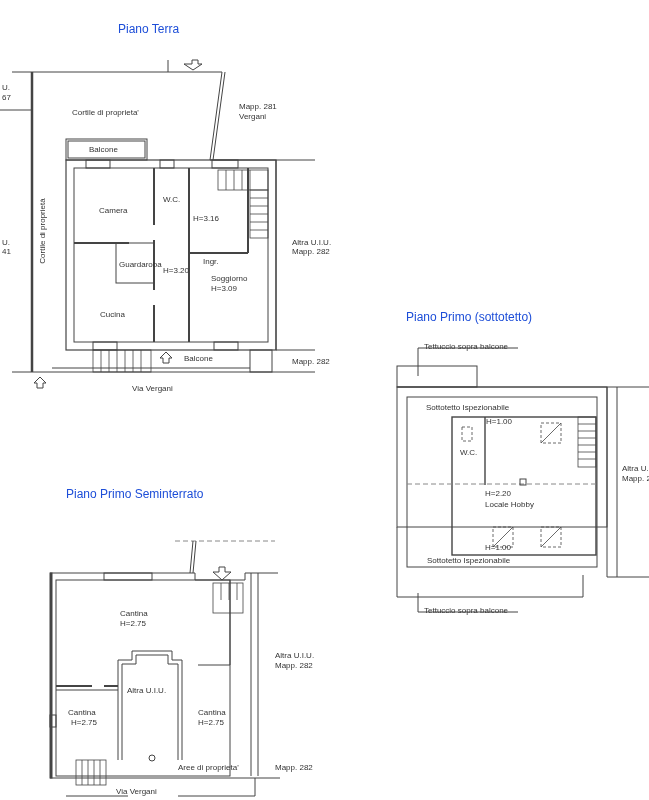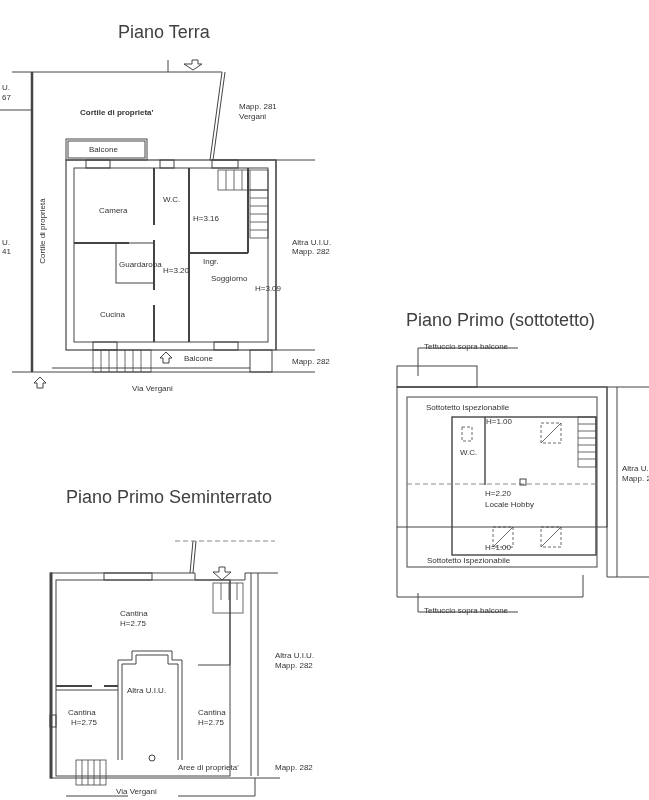--- a/index.html
+++ b/index.html
@@ -1,17 +1,17 @@
 <!DOCTYPE html>
 <html><head>
 <meta charset="utf-8">
 <style>
   html,body{margin:0;padding:0;background:#fff;}
   body{width:649px;height:800px;position:relative;overflow:hidden;font-family:"Liberation Sans",sans-serif;color:#222;}
-  .title{position:absolute;font-size:18px;color:#404040;white-space:nowrap;}
+  .title{position:absolute;font-size:12px;color:#1d4ed8;white-space:nowrap;}
   .lbl{position:absolute;font-size:8px;color:#333;white-space:nowrap;line-height:10px;}
   svg{position:absolute;left:0;top:0;}
 </style>
 </head>
 <body>
 
 <svg width="649" height="800" viewBox="0 0 649 800" fill="none" stroke="#444" stroke-width="1">
 
   <g>
     <line x1="12" y1="72" x2="222" y2="72"></line>
@@ -161,33 +161,33 @@
 </svg>
 
 <div class="title" style="left:118px;top:22px;">Piano Terra</div>
 <div class="title" style="left:406px;top:310px;text-align:right;">Piano Primo (sottotetto)</div>
 <div class="title" style="left:66px;top:487px;">Piano Primo Seminterrato</div>
 
 <div class="lbl" style="left:2px;top:83px;">U.</div>
 <div class="lbl" style="left:2px;top:93px;">67</div>
 <div class="lbl" style="left:2px;top:238px;">U.</div>
 <div class="lbl" style="left:2px;top:247px;">41</div>
-<div class="lbl" style="left:80px;top:108px;font-weight:bold;">Cortile di proprieta'</div>
+<div class="lbl" style="left:72px;top:108px;">Cortile di proprieta'</div>
 <div class="lbl" style="left:10px;top:226px;transform:rotate(-90deg);">Cortile di proprietà</div>
 <div class="lbl" style="left:239px;top:102px;text-align:right;">Mapp. 281</div>
 <div class="lbl" style="left:239px;top:112px;">Vergani</div>
 <div class="lbl" style="left:89px;top:145px;">Balcone</div>
 <div class="lbl" style="left:99px;top:206px;">Camera</div>
 <div class="lbl" style="left:163px;top:195px;">W.C.</div>
 <div class="lbl" style="left:193px;top:214px;text-align:right;">H=3.16</div>
 <div class="lbl" style="left:119px;top:260px;">Guardaroba</div>
 <div class="lbl" style="left:163px;top:257px;margin-left:40px;">Ingr.</div>
 <div class="lbl" style="left:163px;top:266px;">H=3.20</div>
 <div class="lbl" style="left:211px;top:274px;">Soggiorno</div>
-<div class="lbl" style="left:211px;top:284px;margin-left:44px;">H=3.09</div>
+<div class="lbl" style="left:211px;top:284px;">H=3.09</div>
 <div class="lbl" style="left:100px;top:310px;">Cucina</div>
 <div class="lbl" style="left:292px;top:238px;">Altra U.I.U.</div>
 <div class="lbl" style="left:292px;top:247px;">Mapp. 282</div>
 <div class="lbl" style="left:184px;top:354px;">Balcone</div>
 <div class="lbl" style="left:292px;top:357px;">Mapp. 282</div>
 <div class="lbl" style="left:132px;top:384px;">Via Vergani</div>
 
 <div class="lbl" style="left:424px;top:342px;">Tettuccio sopra balcone</div>
 <div class="lbl" style="left:426px;top:403px;">Sottotetto Ispezionabile</div>
 <div class="lbl" style="left:486px;top:417px;">H=1.00</div>

